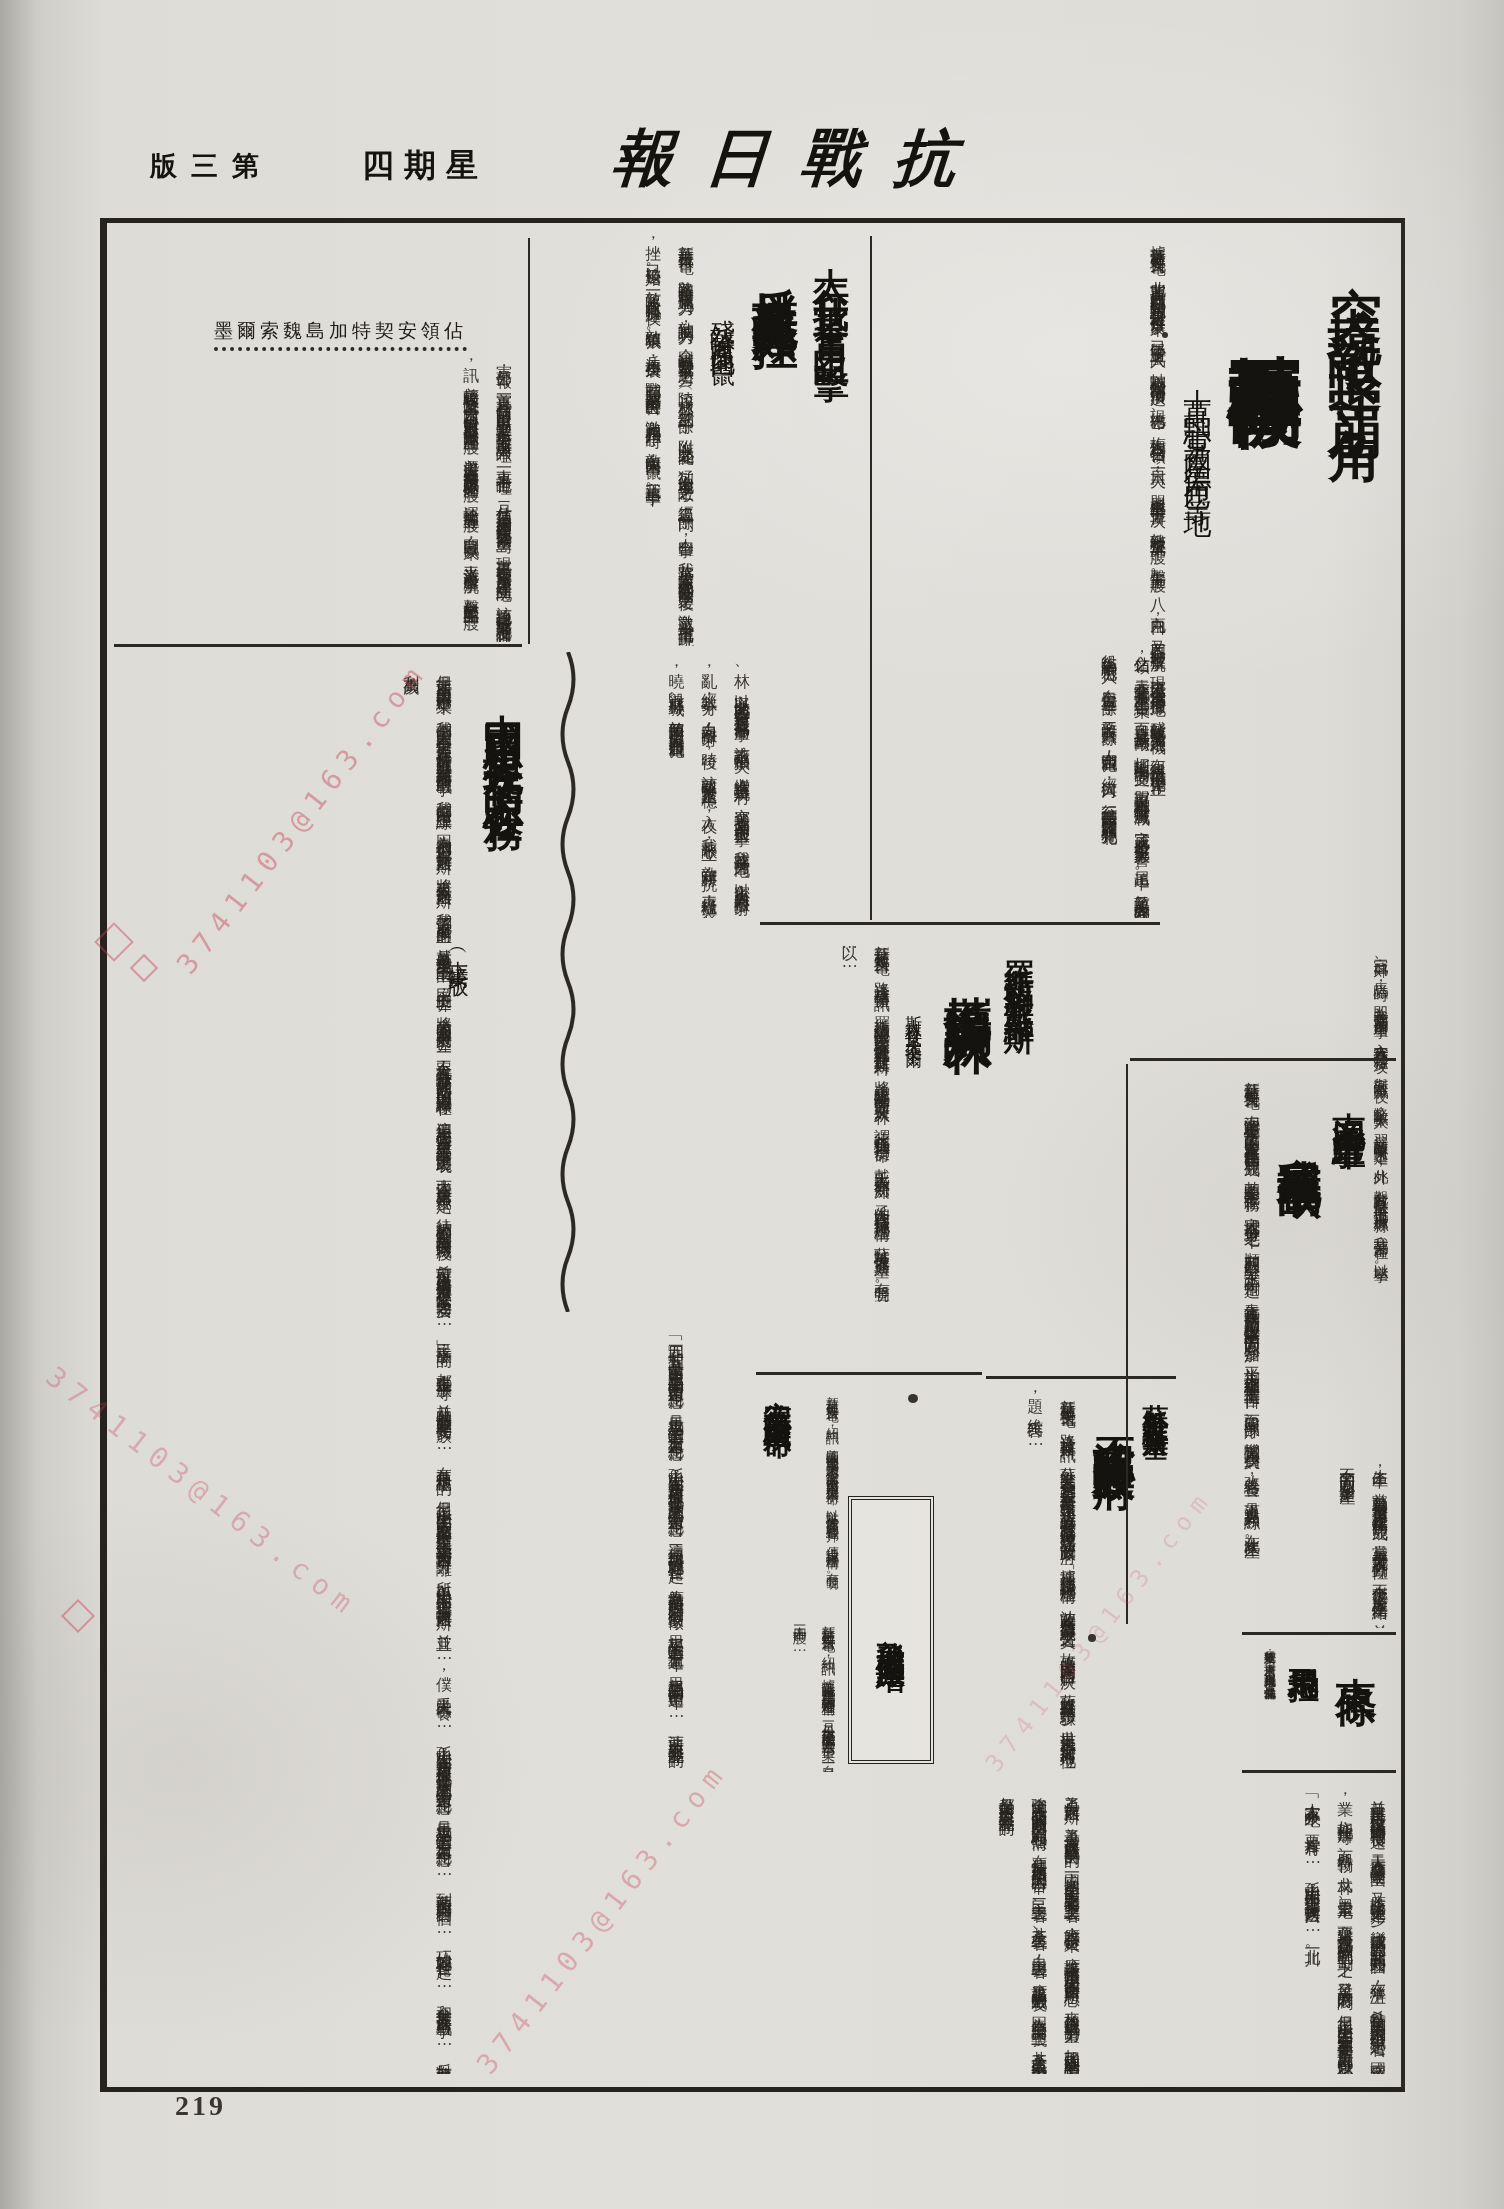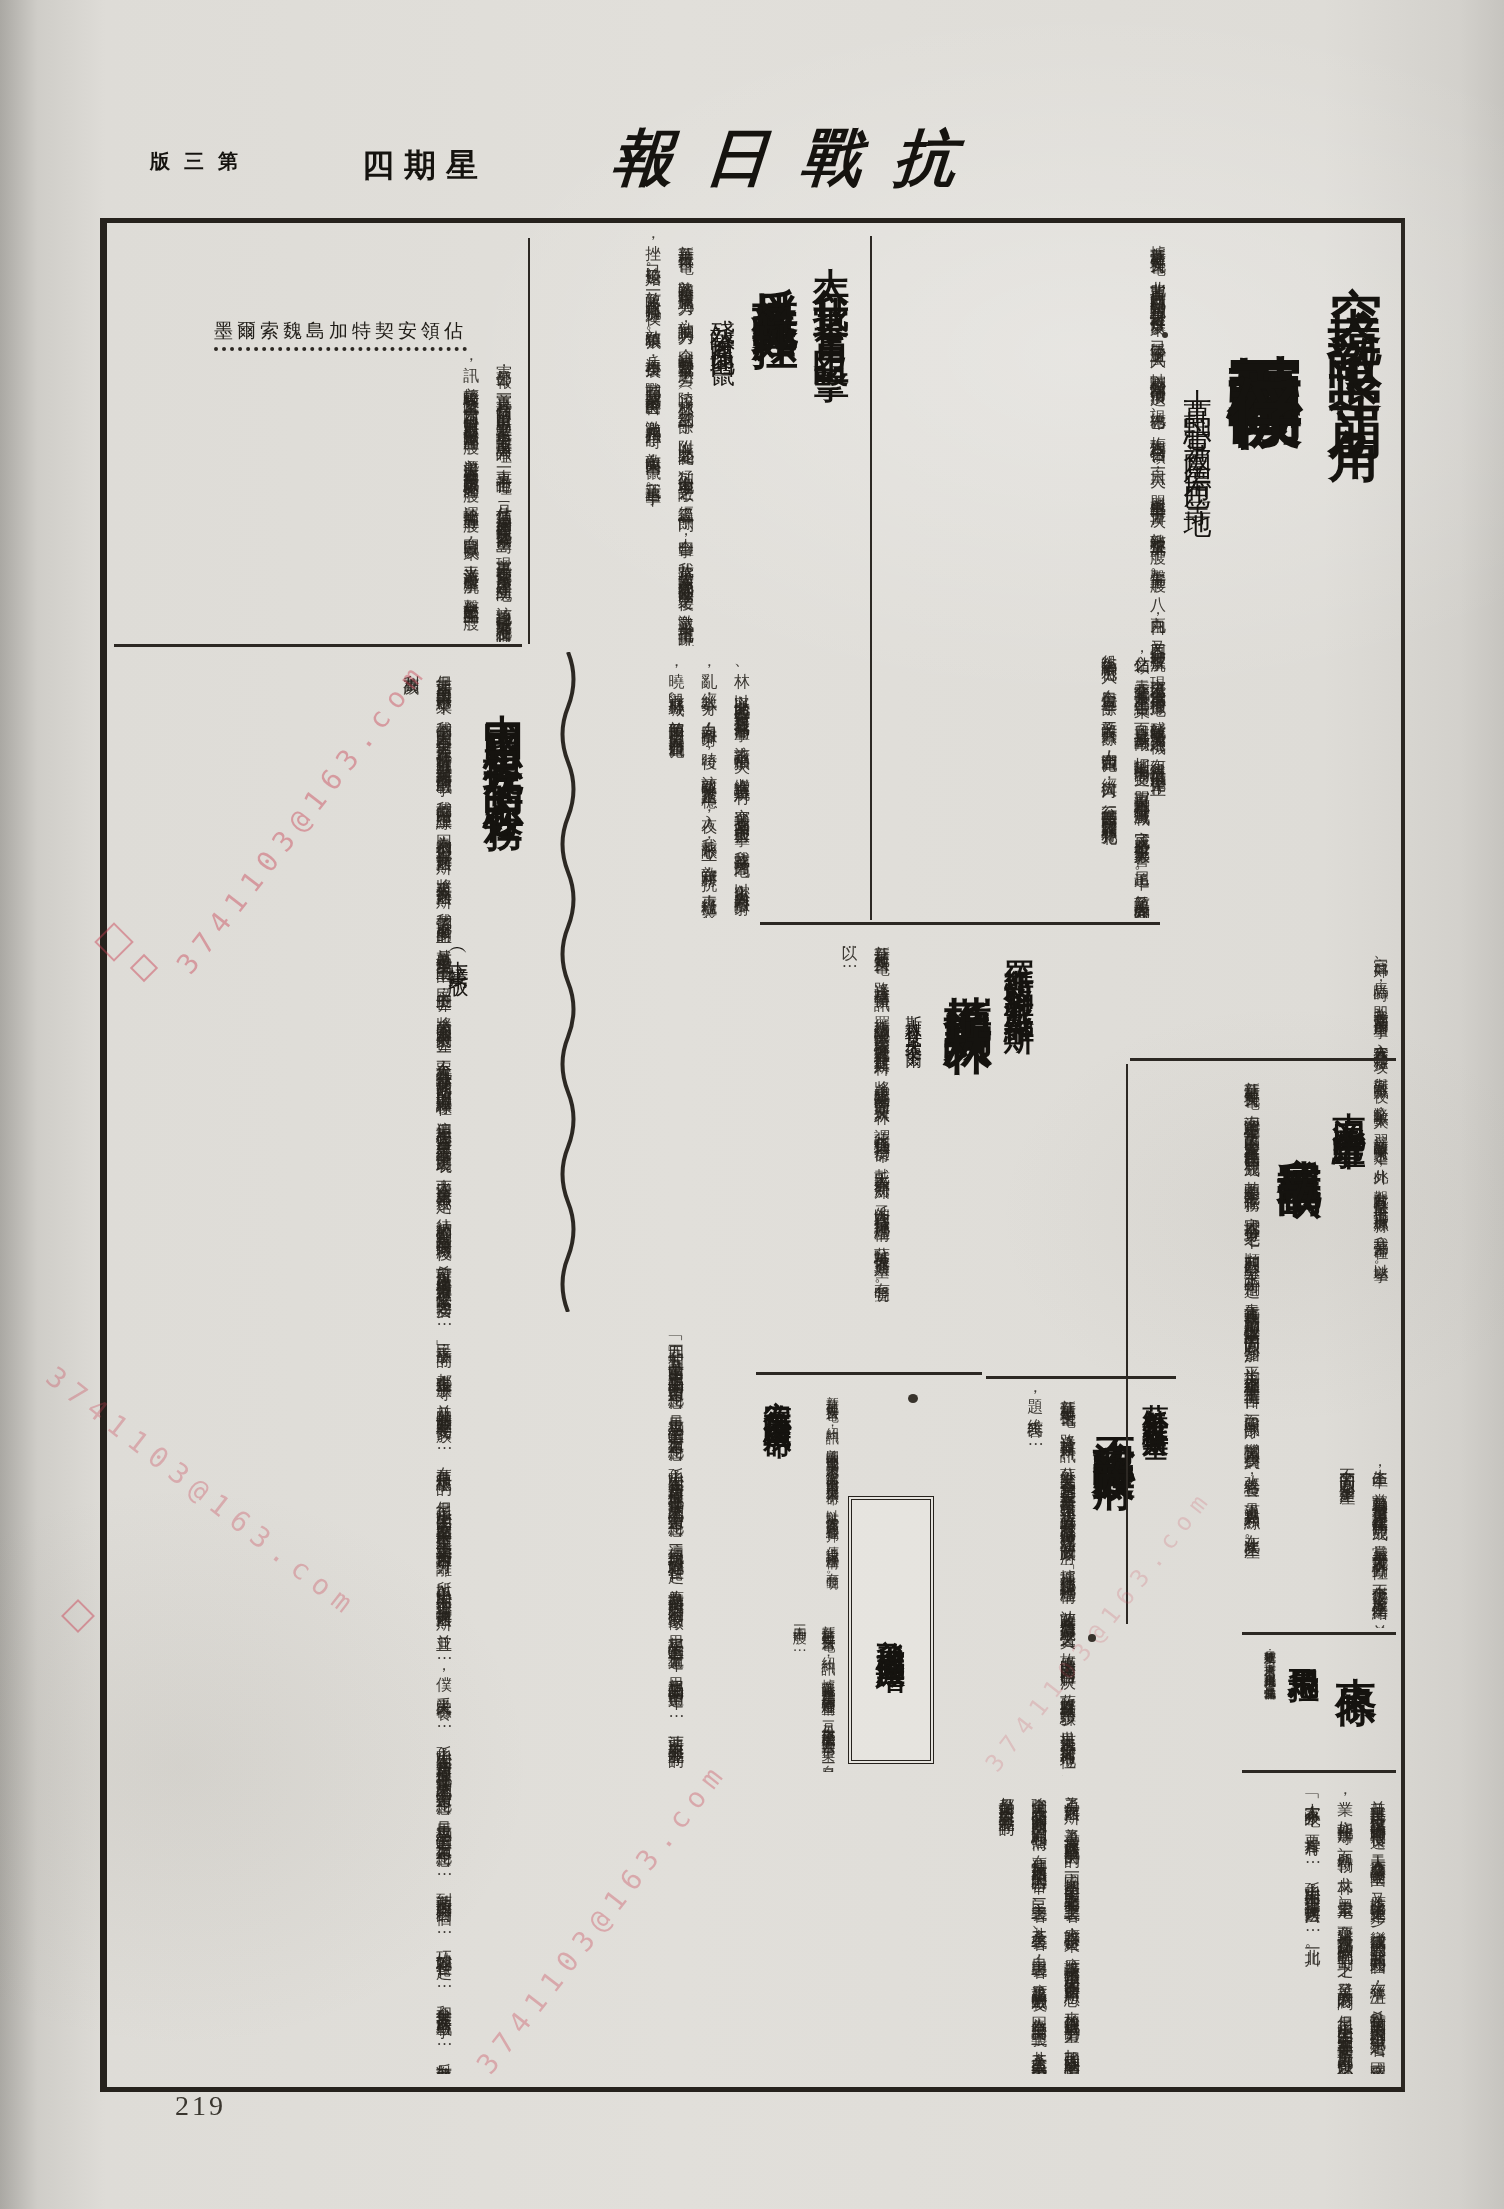--- a/index.html
+++ b/index.html
@@ -43,27 +43,27 @@
     display:flex;align-items:center;justify-content:center;
   }
   .dotted-em{border-bottom:4px dotted #2c2823;padding-bottom:3px;}
   .wavy-divider svg{display:block;}
 </style>
 </head>
 <body>
 
 <div id="paper">
 
-  <div class="abs h-ink" style="left:150px;top:148px;font-size:20px;letter-spacing:14px;">版三第</div>
+  <div class="abs h-ink" style="left:150px;top:148px;font-size:27px;letter-spacing:14px;">版三第</div>
   <div class="abs h-ink" style="left:362px;top:144px;font-size:32px;letter-spacing:10px;">四期星</div>
   <div class="abs h-ink" style="left:575px;top:116px;width:450px;font-size:62px;letter-spacing:32px;text-align:center;font-style:italic;transform:skewX(-4deg);">報日戰抗</div>
 
   <div class="frame"></div>
 
-  <div class="abs" style="left:175px;top:2090px;font-size:28px;font-weight:normal;color:#3a362f;letter-spacing:3px;">219</div>
+  <div class="abs" style="left:175px;top:2090px;font-size:28px;font-weight:bold;color:#3a362f;letter-spacing:3px;">219</div>
 
   <div class="abs v h-ink kicker" style="left:1318px;top:242px;height:610px;font-size:54px;letter-spacing:24px;">突境敵退守崩角</div>
   <div class="abs v h-ink headline" style="left:1216px;top:294px;height:570px;font-size:74px;letter-spacing:4px;">軸心軍五萬被俘</div>
   <div class="abs v h-ink subhead" style="left:1178px;top:366px;height:500px;font-size:28px;letter-spacing:11px;font-weight:normal;">十萬軸心軍被圍德布巴等地</div>
   <div class="abs body-txt" style="left:998px;top:232px;width:176px;height:712px;">據新華社延安九日電，北非盟軍自六日晚開始對軸心軍之最後打擊以來，已俘少將五萬人。軸心軍殘部向崩角潰退。現德布巴、梅吉案均告佔領。六日一天，盟機曾出擊二千五百次，敵艦被擊沉二十一艘，擊傷十五艘。八、九兩日，又有四十二艘被擊沉。現突境已不復成為德軍根據地，殘敵既無船隻又乏飛機，有組織之抵抗似已完全停止。</div>
   <div class="abs body-txt" style="left:762px;top:642px;width:396px;height:276px;">之佔領，表示北非戰事基本上已告結束，而且直接威脅南歐，切斷地中海的交通；盟軍對軸心軍進行殲滅戰，完成了必將發生重大影響。尾追中。敵第二股奔向壺關，是役斃敵約六七百人，自合傷亡五十餘。敵三股六百餘，由合澗西犯，經大河口，行至壺關西南之長澗經林縣北犯。</div>
 
   <div class="abs dotted-em" style="left:214px;top:318px;font-size:19px;letter-spacing:4px;color:#201d18;">墨爾索魏島加特契安領佔</div>
   <div class="abs body-txt" style="left:116px;top:354px;width:404px;height:288px;">軍部公報，美軍於一月佔領阿留申群島中之安契特卡島（離吉斯卡島六十哩，東京一千七百哩），二月佔領瓜達康納爾島西北之魏索爾墨島。現美軍已在魏索爾墨島上建立防地，該地距日寇最近陣地不及一百哩。另訊，美輕騎艦隊於三月二十六日在阿留申群島西擊傷敵巡洋艦三艘。美潛艇近在遠東擊沉敵驅逐艦一艘，運輸艦等五艘。自開戰以來，太平洋美潛艇擊沉、擊傷敵艦船二三二艘。</div>
 

